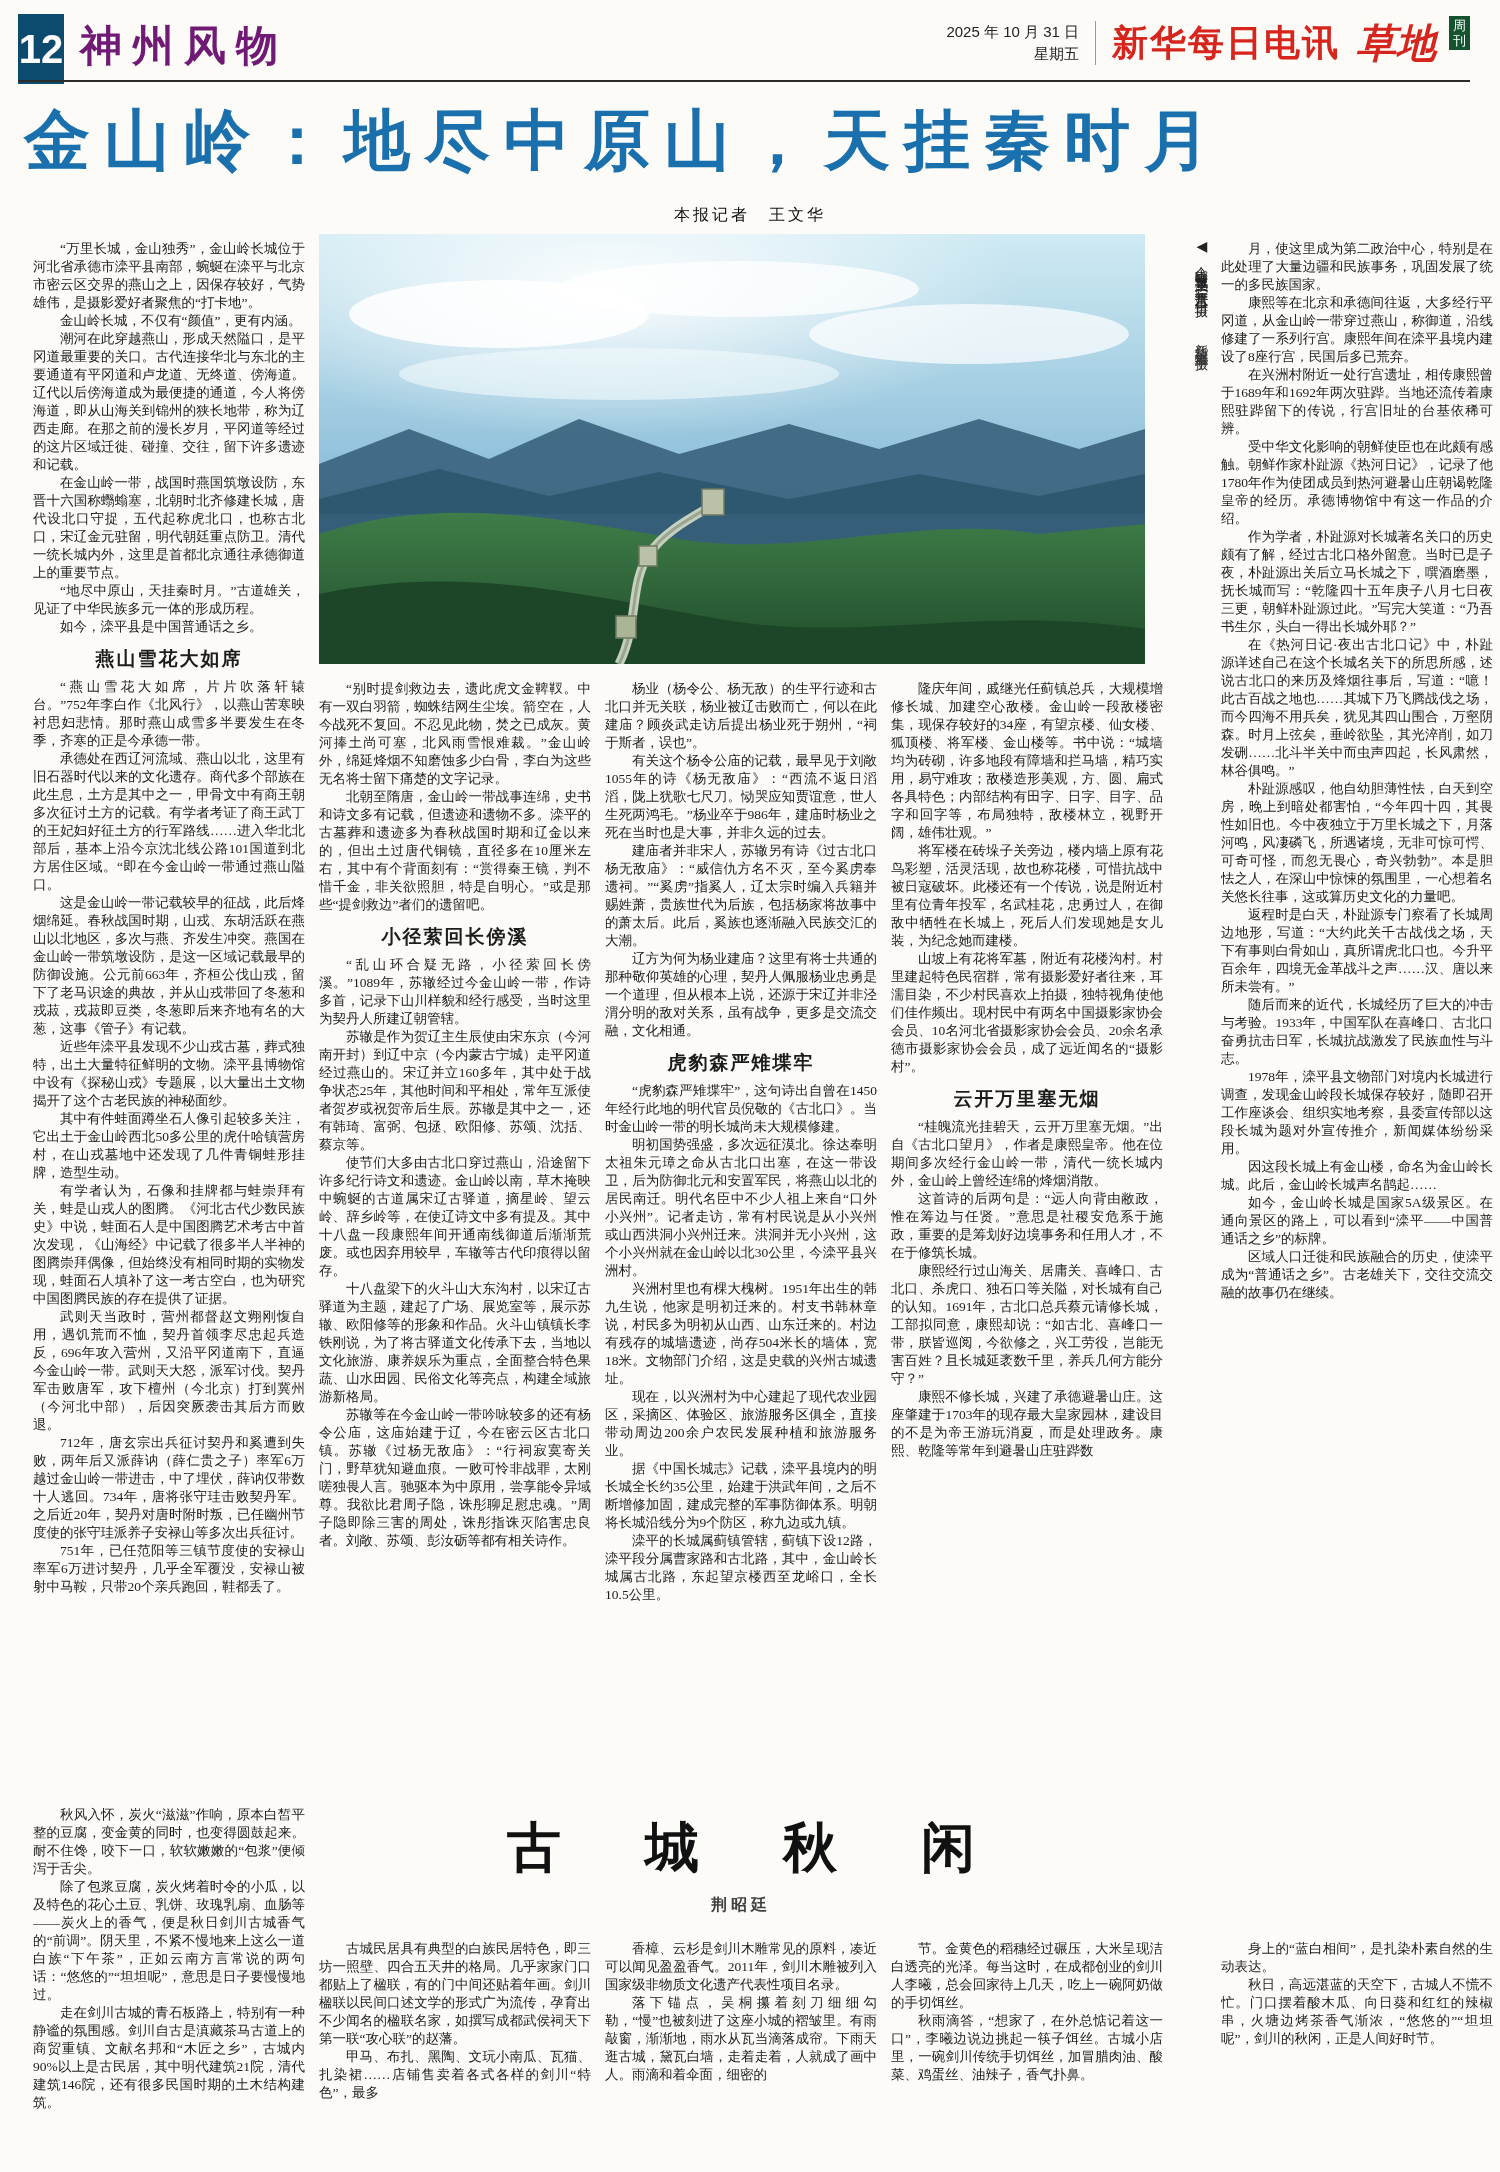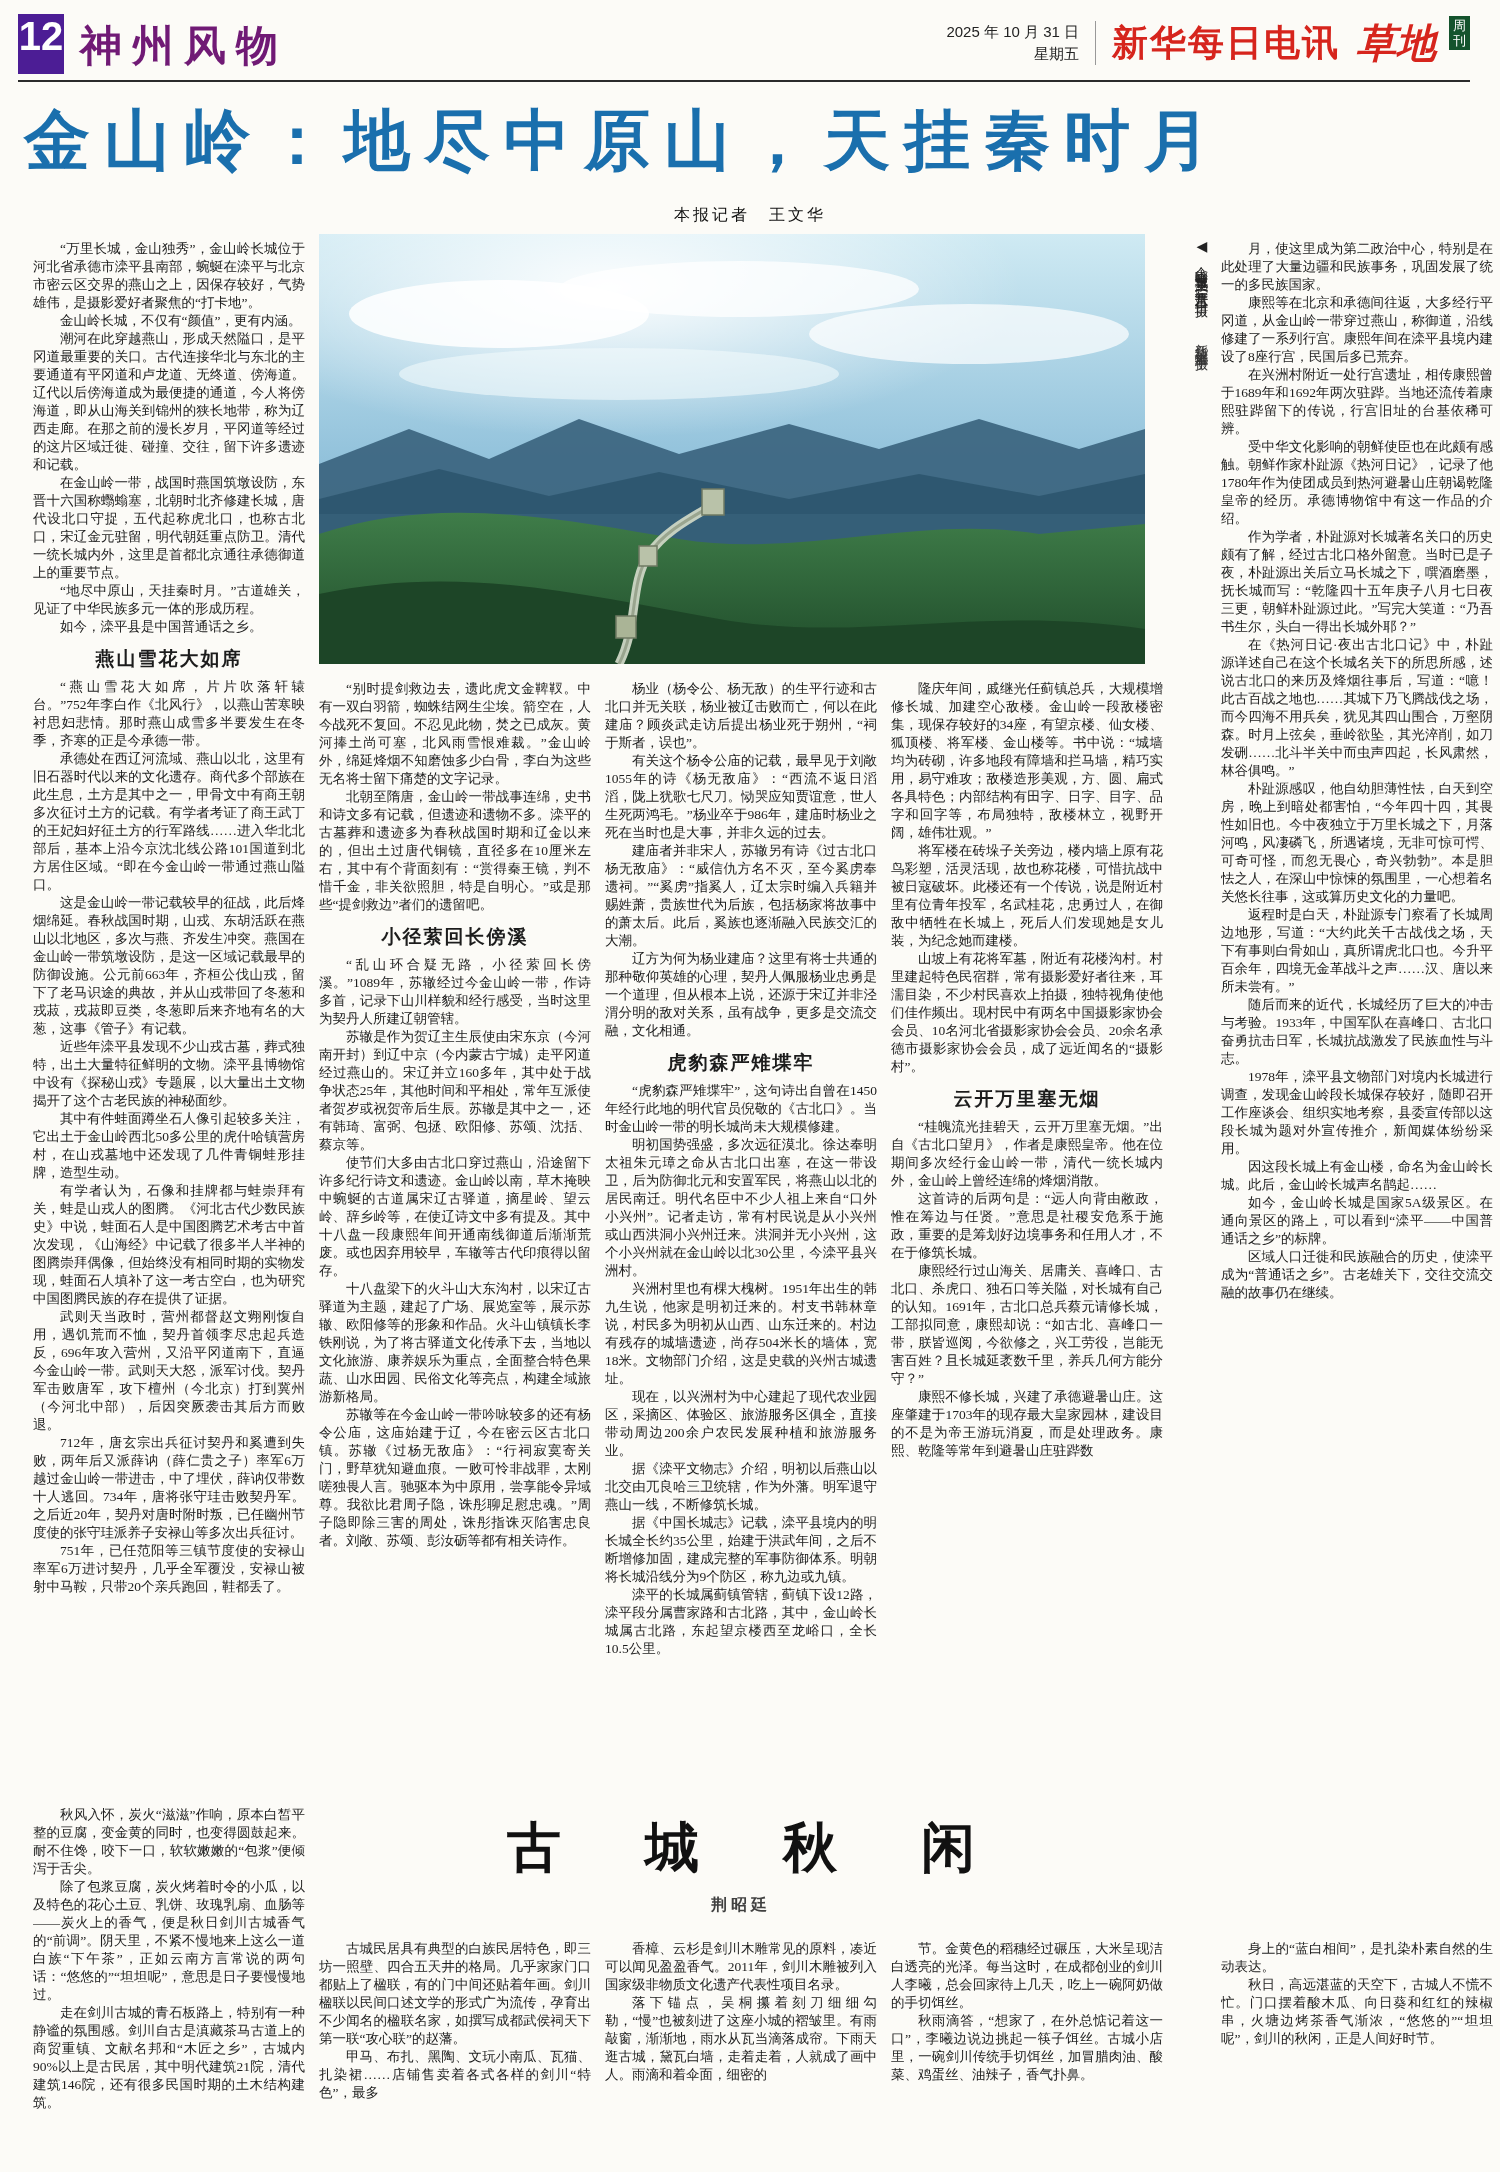--- a/index.html
+++ b/index.html
@@ -1,21 +1,21 @@
 <!DOCTYPE html>
 <html><head>
 <meta charset="utf-8">
 <style>
   html,body{margin:0;padding:0;background:#e8e6e0;}
   .page{position:relative;width:1500px;height:2172px;margin:0 auto;background:#fcfbf7;overflow:hidden;
         font-family:"Liberation Serif","DejaVu Serif",serif;color:#1c1c1c;}
   
   .header{position:absolute;left:18px;right:30px;top:12px;height:62px;}
-  .page-no-box{position:absolute;left:0;top:2px;width:46px;height:60px;background:#4c1d95;color:#fff;
-        font-family:"Liberation Sans",sans-serif;font-weight:bold;font-size:40px;display:flex;justify-content:center;}
+  .page-no-box{position:absolute;left:0;top:2px;width:46px;height:70px;background:#0c4a6e;color:#fff;
+        font-family:"Liberation Sans",sans-serif;font-weight:bold;font-size:40px;display:flex;align-items:center;justify-content:center;}
   .section-title{position:absolute;left:62px;top:6px;font-size:42px;font-weight:bold;color:#701a75;
         letter-spacing:10px;font-family:"Liberation Sans","DejaVu Sans",sans-serif;}
   .header-right{position:absolute;right:0;top:0;height:62px;display:flex;align-items:center;gap:16px;}
   .date-block{text-align:right;font-size:15px;line-height:22px;color:#222;font-family:"Liberation Sans",sans-serif;}
   .vline{width:1px;height:44px;background:#999;}
   .masthead{font-size:36px;font-weight:bold;color:#d6251d;font-family:"Liberation Sans","DejaVu Sans",sans-serif;letter-spacing:2px;}
   .weekly-logo{position:relative;padding-right:34px;}
   .weekly-script{font-size:40px;font-weight:bold;color:#d6251d;font-style:italic;font-family:"DejaVu Serif",serif;}
   .weekly-badge{position:absolute;right:0;top:0;background:#14532d;color:#fff;font-size:13px;line-height:15px;
         width:17px;padding:2px 2px;text-align:center;font-family:"Liberation Sans",sans-serif;}
@@ -150,21 +150,20 @@
   <div class="col" id="col3">
       <p class="para">杨业（杨令公、杨无敌）的生平行迹和古北口并无关联，杨业被辽击败而亡，何以在此建庙？顾炎武走访后提出杨业死于朔州，“祠于斯者，误也”。</p>
       <p class="para">有关这个杨令公庙的记载，最早见于刘敞1055年的诗《杨无敌庙》：“西流不返日滔滔，陇上犹歌七尺刀。恸哭应知贾谊意，世人生死两鸿毛。”杨业卒于986年，建庙时杨业之死在当时也是大事，并非久远的过去。</p>
       <p class="para">建庙者并非宋人，苏辙另有诗《过古北口杨无敌庙》：“威信仇方名不灭，至今奚虏奉遗祠。”“奚虏”指奚人，辽太宗时编入兵籍并赐姓萧，贵族世代为后族，包括杨家将故事中的萧太后。此后，奚族也逐渐融入民族交汇的大潮。</p>
       <p class="para">辽方为何为杨业建庙？这里有将士共通的那种敬仰英雄的心理，契丹人佩服杨业忠勇是一个道理，但从根本上说，还源于宋辽并非泾渭分明的敌对关系，虽有战争，更多是交流交融，文化相通。</p>
       <div class="subhead">虎豹森严雉堞牢</div>
       <p class="para">“虎豹森严雉堞牢”，这句诗出自曾在1450年经行此地的明代官员倪敬的《古北口》。当时金山岭一带的明长城尚未大规模修建。</p>
       <p class="para">明初国势强盛，多次远征漠北。徐达奉明太祖朱元璋之命从古北口出塞，在这一带设卫，后为防御北元和安置军民，将燕山以北的居民南迁。明代名臣中不少人祖上来自“口外小兴州”。记者走访，常有村民说是从小兴州或山西洪洞小兴州迁来。洪洞并无小兴州，这个小兴州就在金山岭以北30公里，今滦平县兴洲村。</p>
       <p class="para">兴洲村里也有棵大槐树。1951年出生的韩九生说，他家是明初迁来的。村支书韩林章说，村民多为明初从山西、山东迁来的。村边有残存的城墙遗迹，尚存504米长的墙体，宽18米。文物部门介绍，这是史载的兴州古城遗址。</p>
       <p class="para">现在，以兴洲村为中心建起了现代农业园区，采摘区、体验区、旅游服务区俱全，直接带动周边200余户农民发展种植和旅游服务业。</p>
-      <p class="para">据《滦平文物志》介绍，明初以后燕山以北交由兀良哈三卫统辖，作为外藩。明军退守燕山一线，不断修筑长城。</p>
       <p class="para">据《中国长城志》记载，滦平县境内的明长城全长约35公里，始建于洪武年间，之后不断增修加固，建成完整的军事防御体系。明朝将长城沿线分为9个防区，称九边或九镇。</p>
       <p class="para">滦平的长城属蓟镇管辖，蓟镇下设12路，滦平段分属曹家路和古北路，其中，金山岭长城属古北路，东起望京楼西至龙峪口，全长10.5公里。</p>
     </div>
   <div class="col" id="col4">
       <p class="para">隆庆年间，戚继光任蓟镇总兵，大规模增修长城、加建空心敌楼。金山岭一段敌楼密集，现保存较好的34座，有望京楼、仙女楼、狐顶楼、将军楼、金山楼等。书中说：“城墙均为砖砌，许多地段有障墙和拦马墙，精巧实用，易守难攻；敌楼造形美观，方、圆、扁式各具特色；内部结构有田字、日字、目字、品字和回字等，布局独特，敌楼林立，视野开阔，雄伟壮观。”</p>
       <p class="para">将军楼在砖垛子关旁边，楼内墙上原有花鸟彩塑，活灵活现，故也称花楼，可惜抗战中被日寇破坏。此楼还有一个传说，说是附近村里有位青年投军，名武桂花，忠勇过人，在御敌中牺牲在长城上，死后人们发现她是女儿装，为纪念她而建楼。</p>
       <p class="para">山坡上有花将军墓，附近有花楼沟村。村里建起特色民宿群，常有摄影爱好者往来，耳濡目染，不少村民喜欢上拍摄，独特视角使他们佳作频出。现村民中有两名中国摄影家协会会员、10名河北省摄影家协会会员、20余名承德市摄影家协会会员，成了远近闻名的“摄影村”。</p>
       <div class="subhead">云开万里塞无烟</div>
       <p class="para">“桂魄流光挂碧天，云开万里塞无烟。”出自《古北口望月》，作者是康熙皇帝。他在位期间多次经行金山岭一带，清代一统长城内外，金山岭上曾经连绵的烽烟消散。</p>
       <p class="para">这首诗的后两句是：“远人向背由敝政，惟在筹边与任贤。”意思是社稷安危系于施政，重要的是筹划好边境事务和任用人才，不在于修筑长城。</p>

